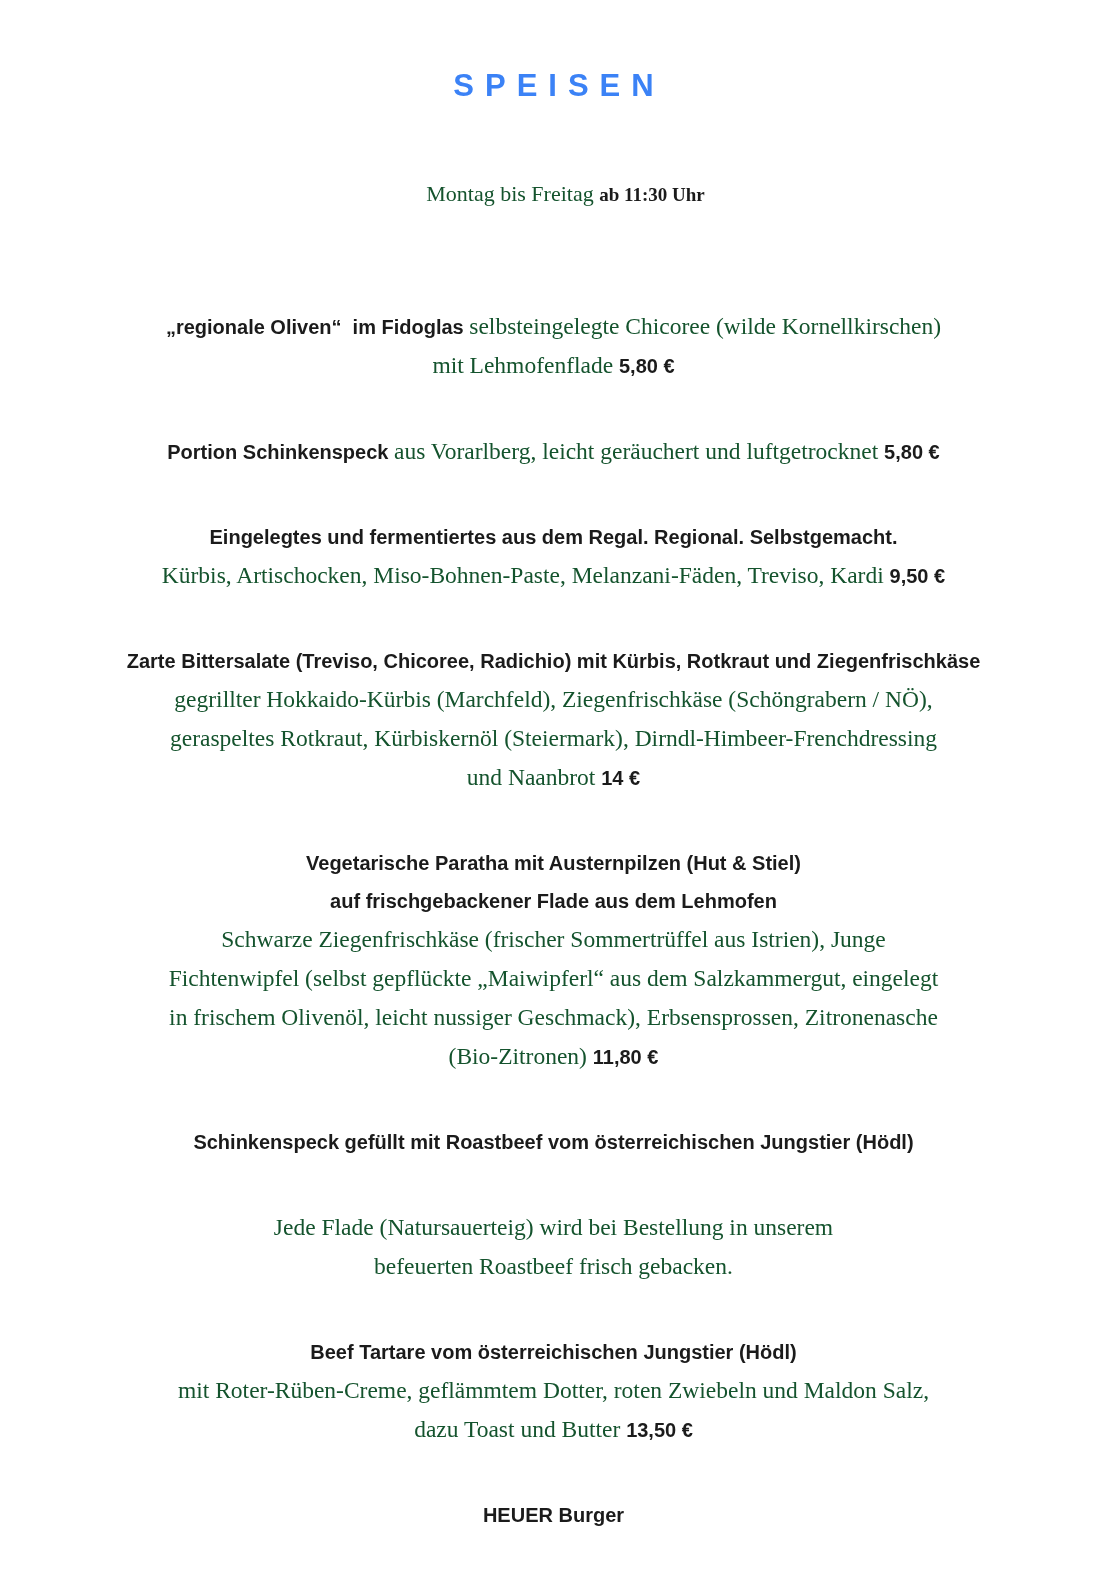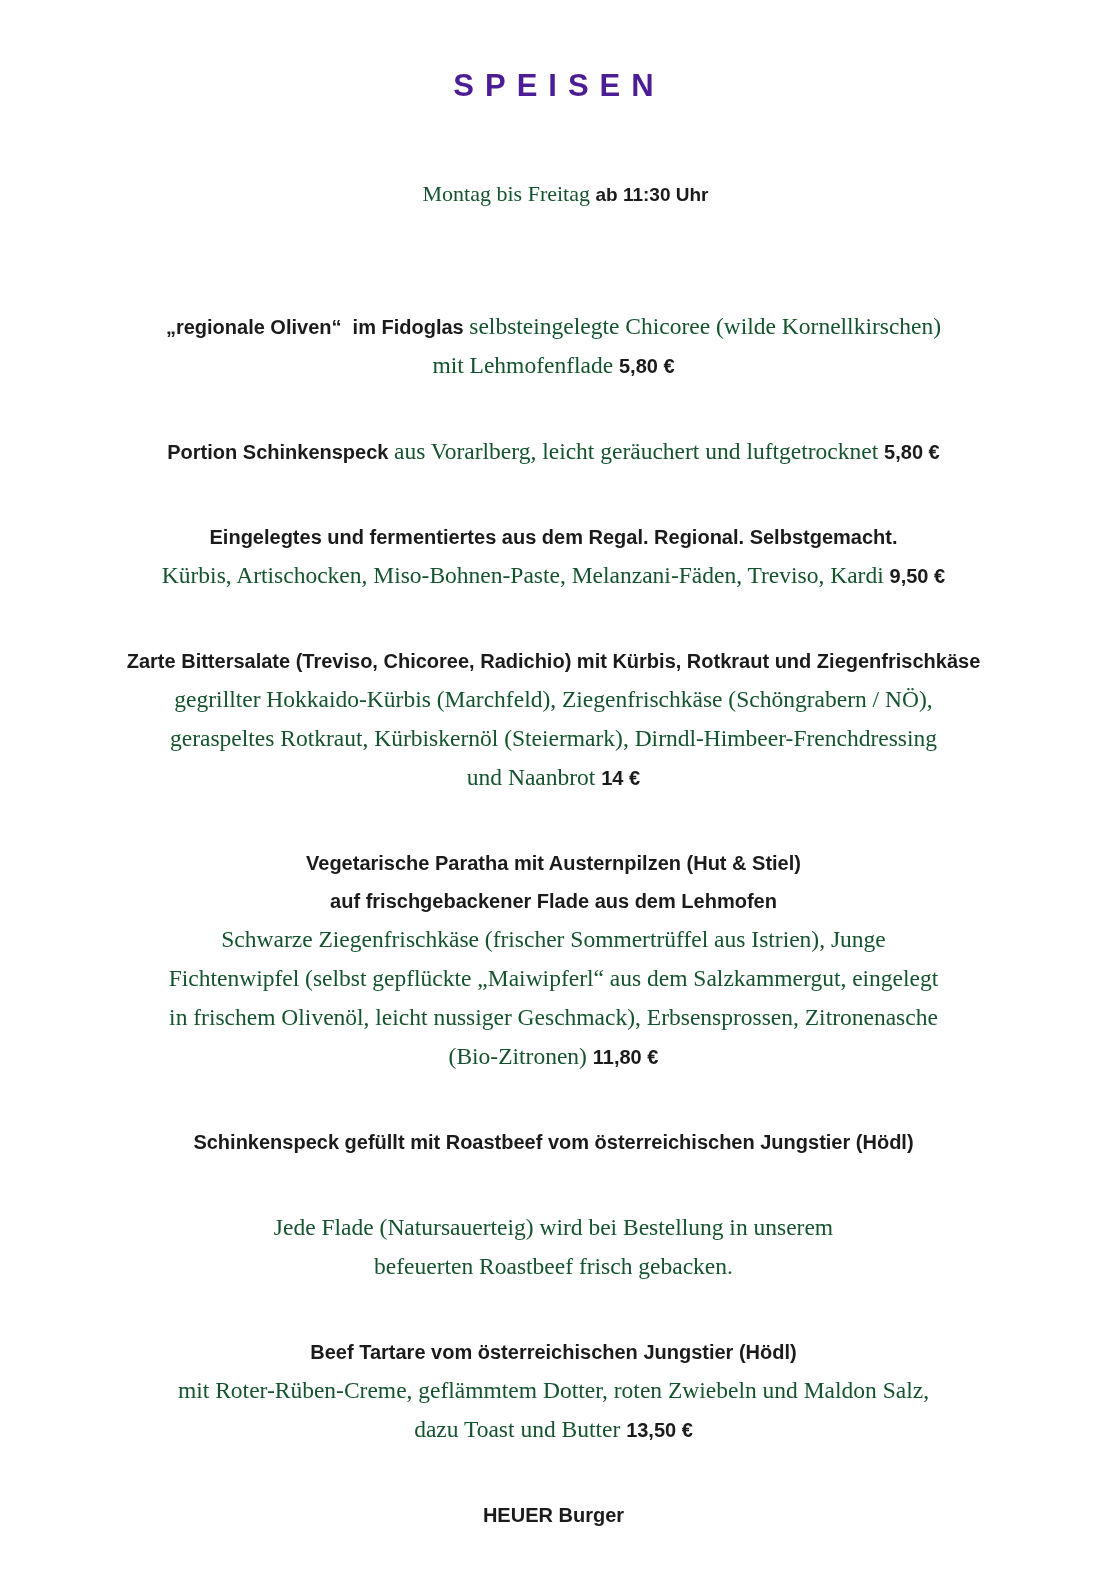--- a/index.html
+++ b/index.html
@@ -22,21 +22,21 @@
     width: 990px;
     margin: 0 auto;
     text-align: center;
   }
   .menu-title {
     font-family: "Liberation Sans", sans-serif;
     font-weight: 700;
     font-size: 31px;
     letter-spacing: 11px;
     margin: 0 0 0 0;
-    color: #4c1d95;
+    color: #3b82f6;
     text-indent: 11px; 
   }
   .subtitle {
     margin-top: 36px;
     margin-bottom: 58px;
     line-height: 30px;
   }
   .line {
     line-height: 36px;
     white-space: pre-wrap;
@@ -60,21 +60,21 @@
 </style>
 </head>
 <body>
 
 <div class="page">
   <div class="content">
 
     <h1 class="menu-title">SPEISEN</h1>
 
     <div class="subtitle line">
-      <span class="r" style="font-size:22px;">Montag bis Freitag </span><span class="b" style="font-size:19px;">ab 11:30 Uhr</span>
+      <span class="r" style="font-size:22px;">Montag bis Freitag </span><span class="b" style="font-size:19px;font-family:Liberation Serif, serif;">ab 11:30 Uhr</span>
     </div>
 
     <div id="menu-sections">
         <div class="section">
           <div class="line"><span class="b">„regionale Oliven“  im Fidoglas </span><span class="r">selbsteingelegte Chicoree (wilde Kornellkirschen)</span></div>
           <div class="line"><span class="r">mit Lehmofenflade </span><span class="b">5,80 €</span></div>
         </div>
         <div class="section">
           <div class="line"><span class="b">Portion Schinkenspeck </span><span class="r">aus Vorarlberg, leicht geräuchert und luftgetrocknet </span><span class="b">5,80 €</span></div>
         </div>

